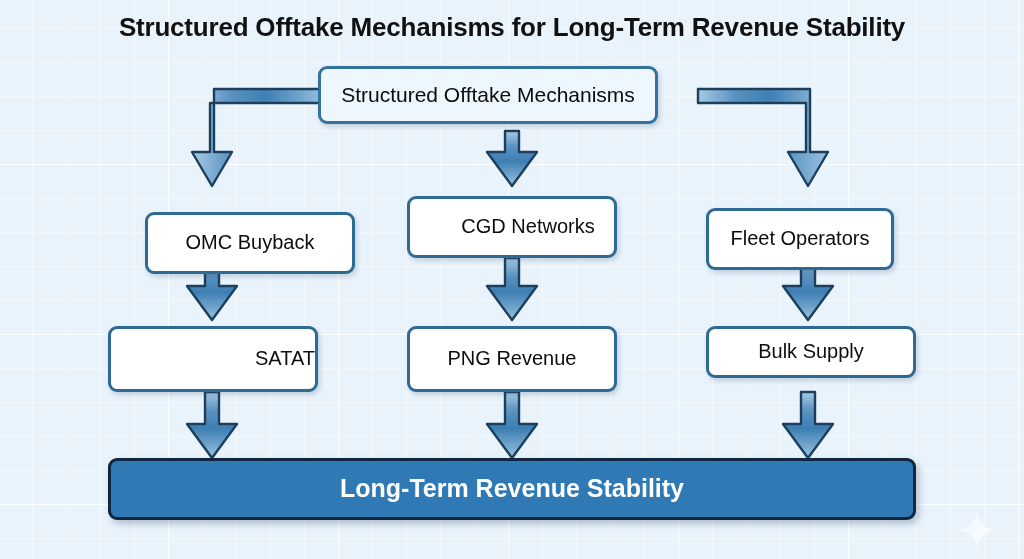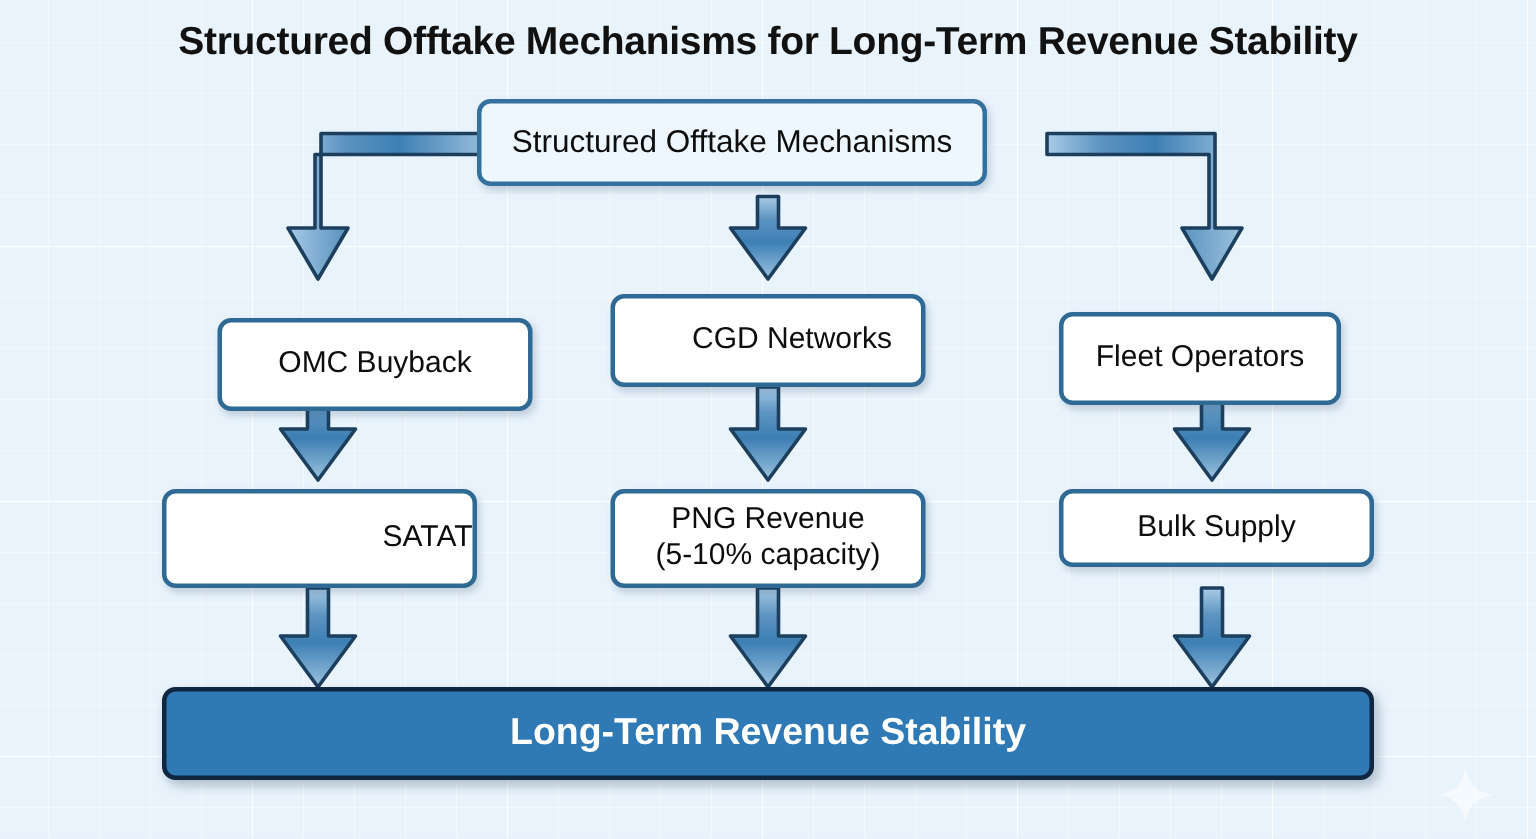--- a/index.html
+++ b/index.html
@@ -163,21 +163,20 @@
 
   <div class="node node-leaf" style="left:108px; top:326px; width:210px; height:66px;justify-content:flex-end;">
     <div>
       <span class="ln">SATAT</span>
     </div>
   </div>
 
   <div class="node node-leaf" style="left:407px; top:326px; width:210px; height:66px;">
     <div>
       <span class="ln">PNG Revenue</span>
-      <span class="ln">(5-10% capacity)</span>
     </div>
   </div>
 
   <div class="node node-leaf" style="left:706px; top:326px; width:210px; height:52px;">
     <div>
       <span class="ln">Bulk Supply</span>
     </div>
   </div>
 
   <div class="node node-banner" style="left:108px; top:458px; width:808px; height:62px;">

